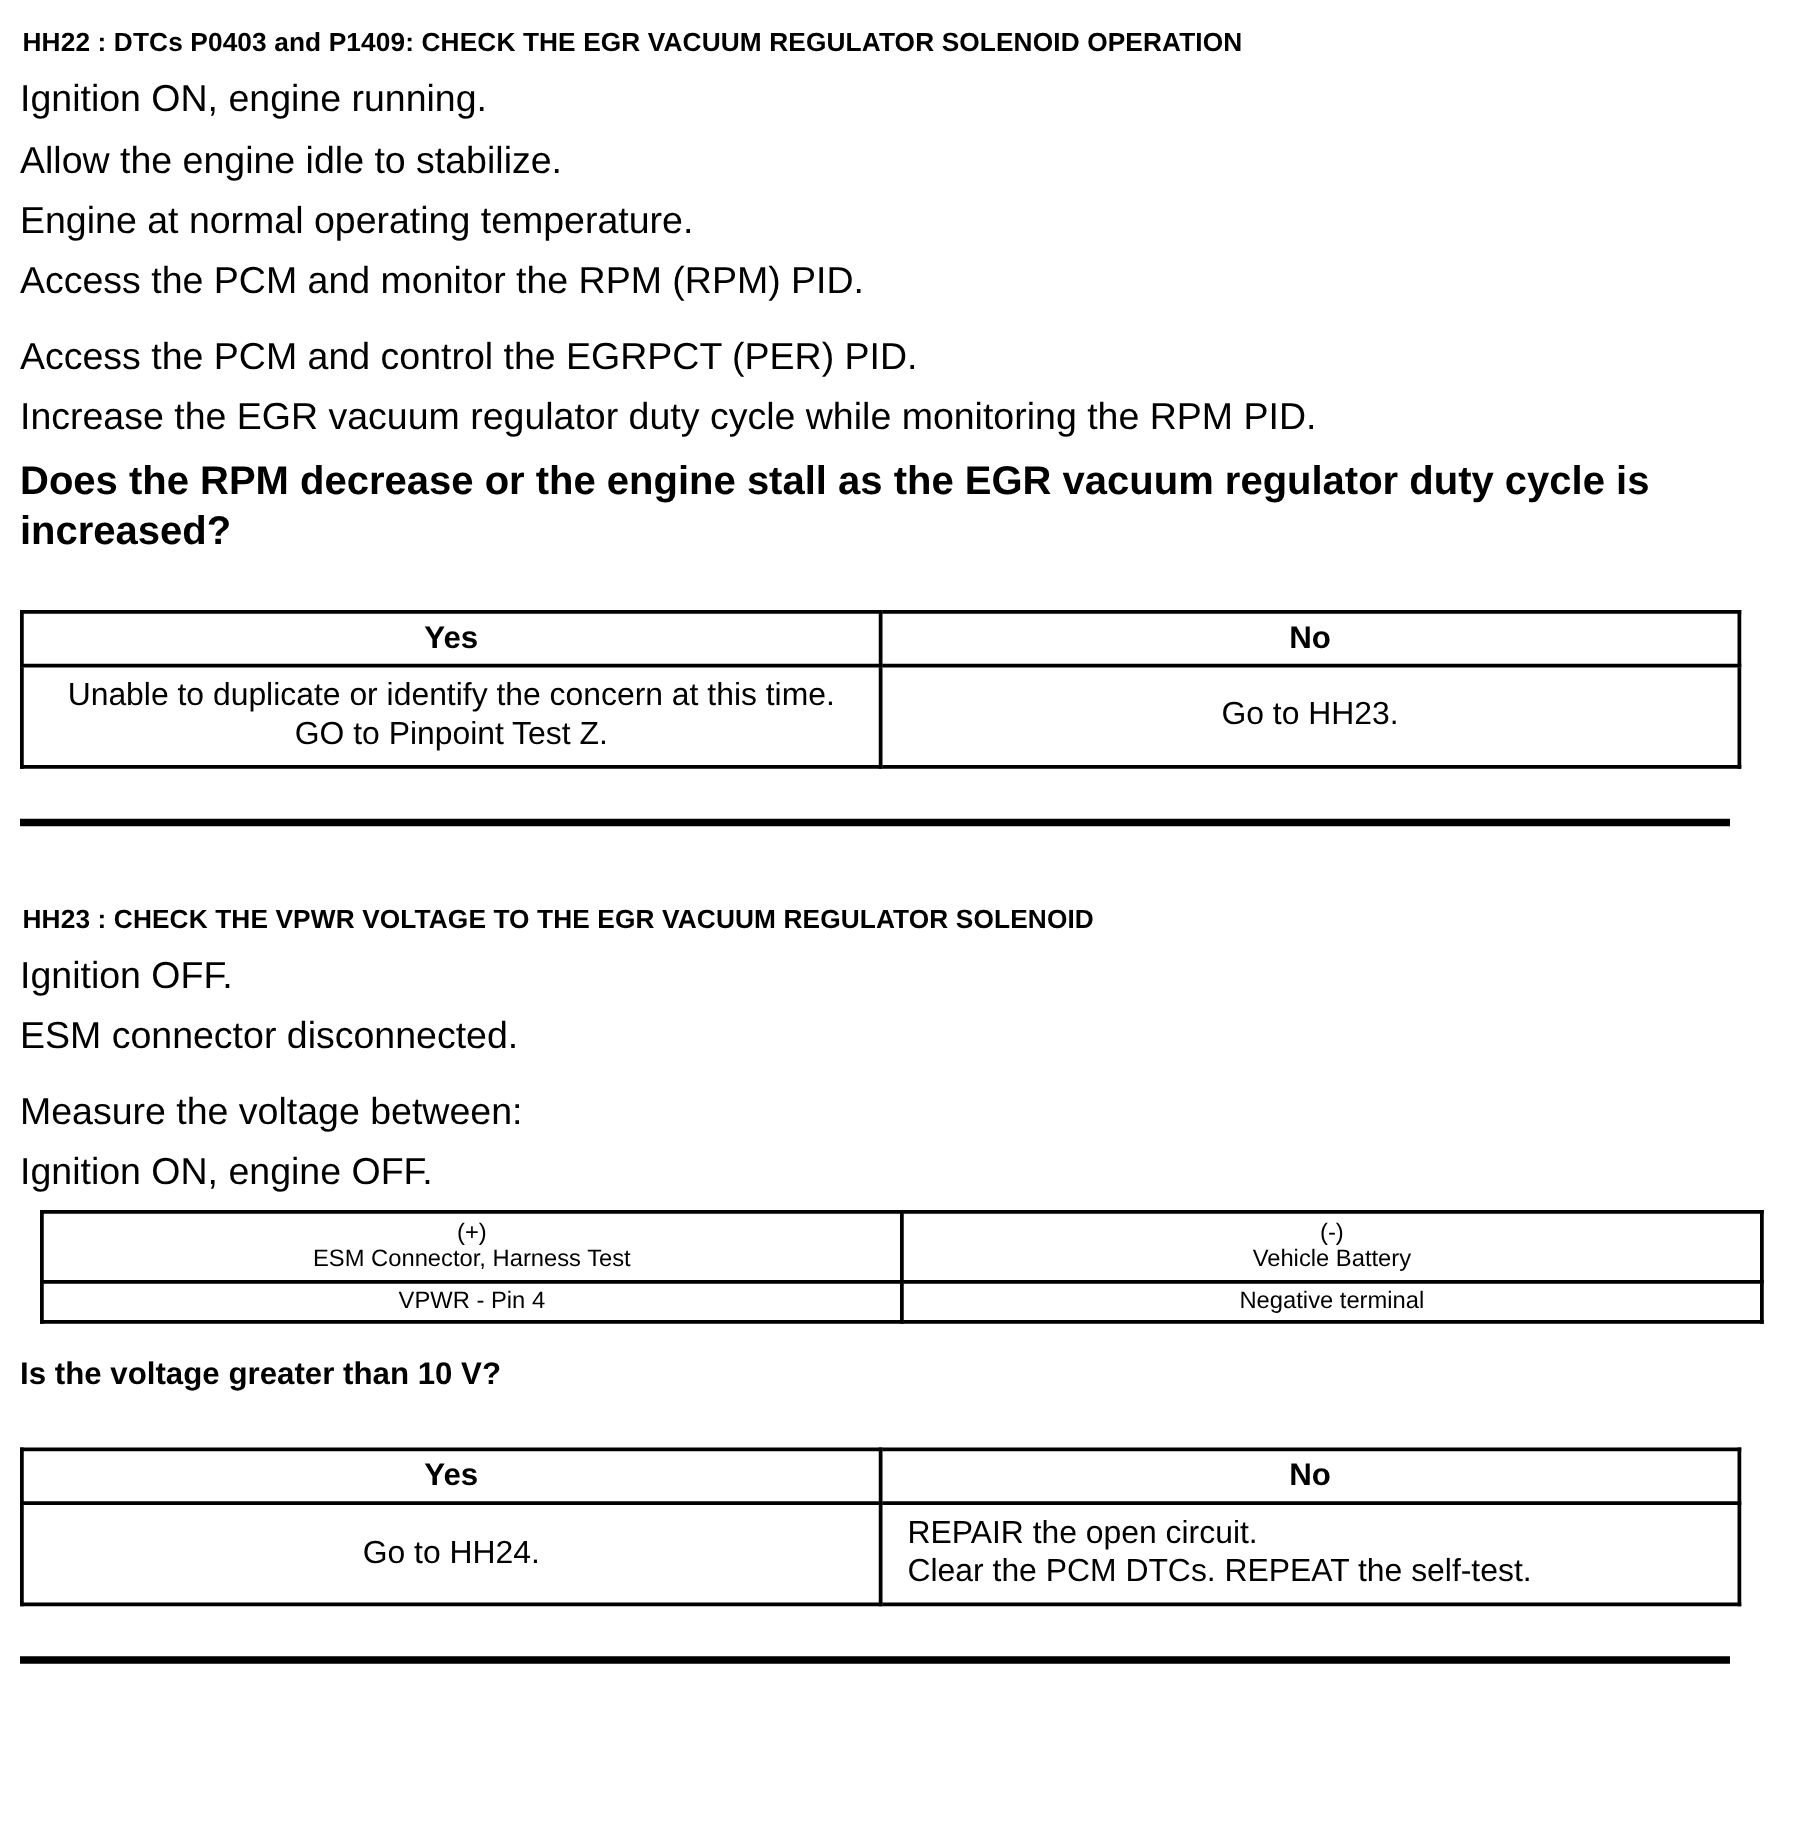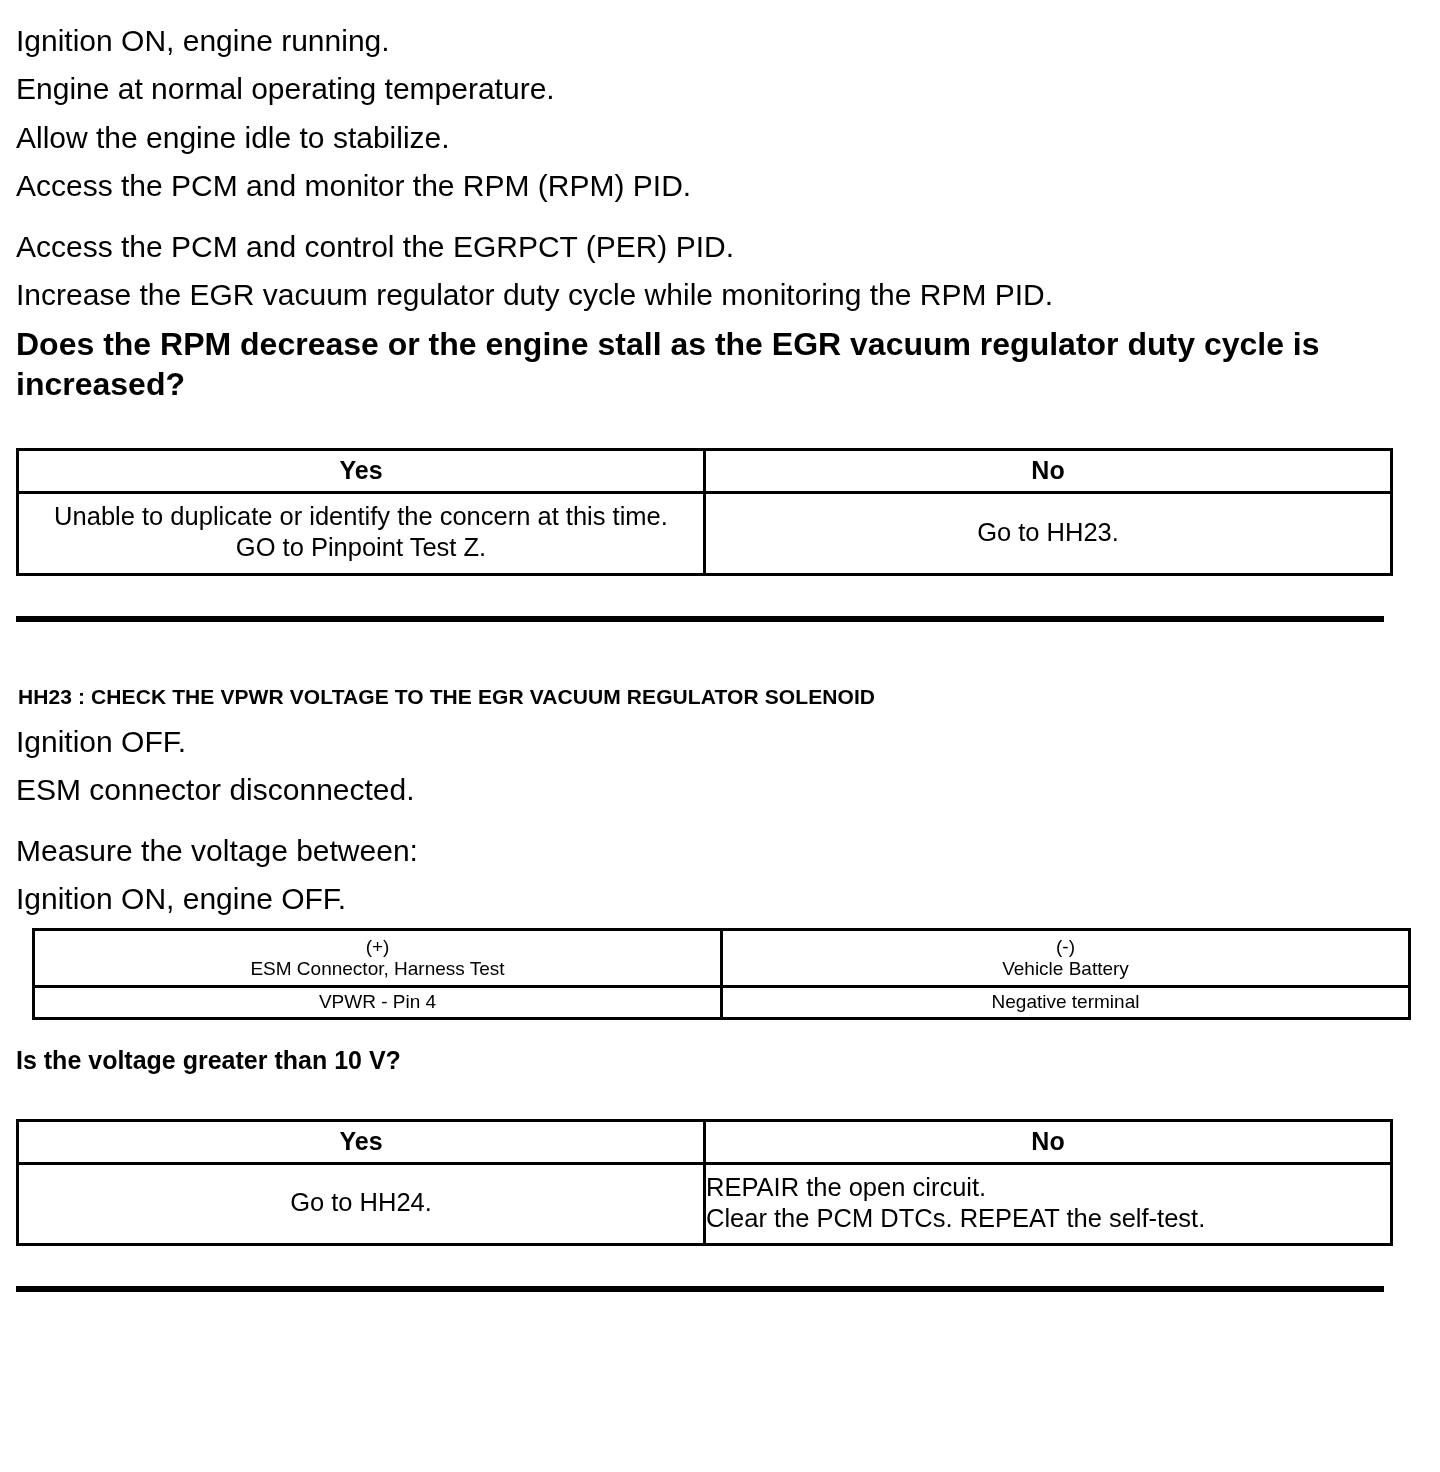--- a/index.html
+++ b/index.html
@@ -62,21 +62,21 @@
   }
   .yesno-table td {
     font-size: 25.5px;
     text-align: center;
     vertical-align: middle;
     padding: 7px 6px 9px 6px;
     line-height: 1.22;
   }
   .yesno-table td.left-align {
     text-align: left;
-    padding-left: 0;
+    padding-left: 20px;
   }
   .col-yes { width: 684px; }
   .col-no  { width: 684px; }
 
   .hr-thick {
     border: none;
     border-top: 6px solid #000000;
     margin: 40px 0 0 2px;
     width: 1368px;
   }
@@ -106,24 +106,25 @@
     margin: 26px 0 0 2px;
   }
   .nowrap-pad { white-space: pre-line; }
 </style>
 </head>
 <body>
 
 <div class="page">
 
   <div>
+    <div class="step-heading">HH22 : DTCs P0403 and P1409: CHECK THE EGR VACUUM REGULATOR SOLENOID OPERATION</div>
 
     <div class="step-line">Ignition ON, engine running.</div>
+    <div class="step-line">Allow the engine idle to stabilize.</div>
     <div class="step-line">Engine at normal operating temperature.</div>
-    <div class="step-line">Allow the engine idle to stabilize.</div>
     <div class="step-line">Access the PCM and monitor the  RPM (RPM) PID.</div>
     <div class="step-line spaced">Access the PCM and control the  EGRPCT (PER) PID.</div>
     <div class="step-line">Increase the EGR vacuum regulator duty cycle while monitoring the RPM  PID.</div>
 
     <div class="question">Does the RPM decrease or the engine stall as the EGR vacuum regulator duty cycle is increased?</div>
 
     <table class="yesno-table">
       <tbody>
           <tr>
         <th class="col-yes">Yes</th>

